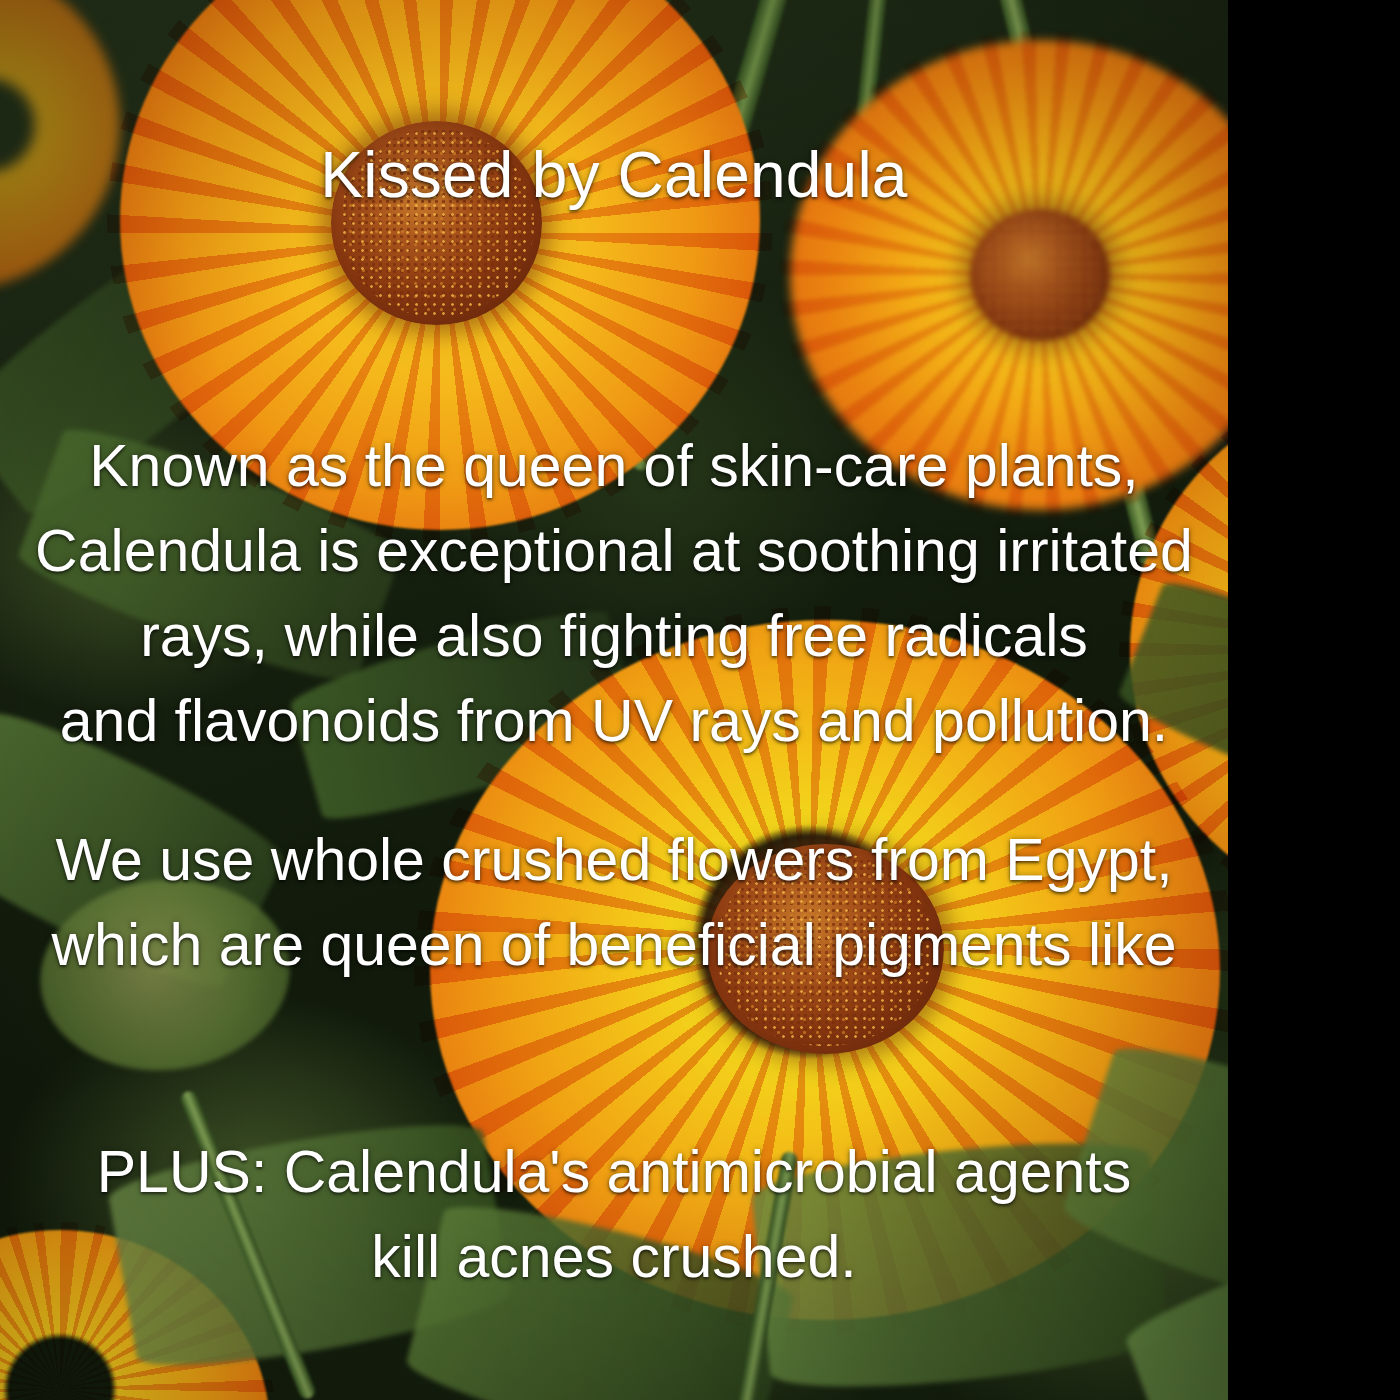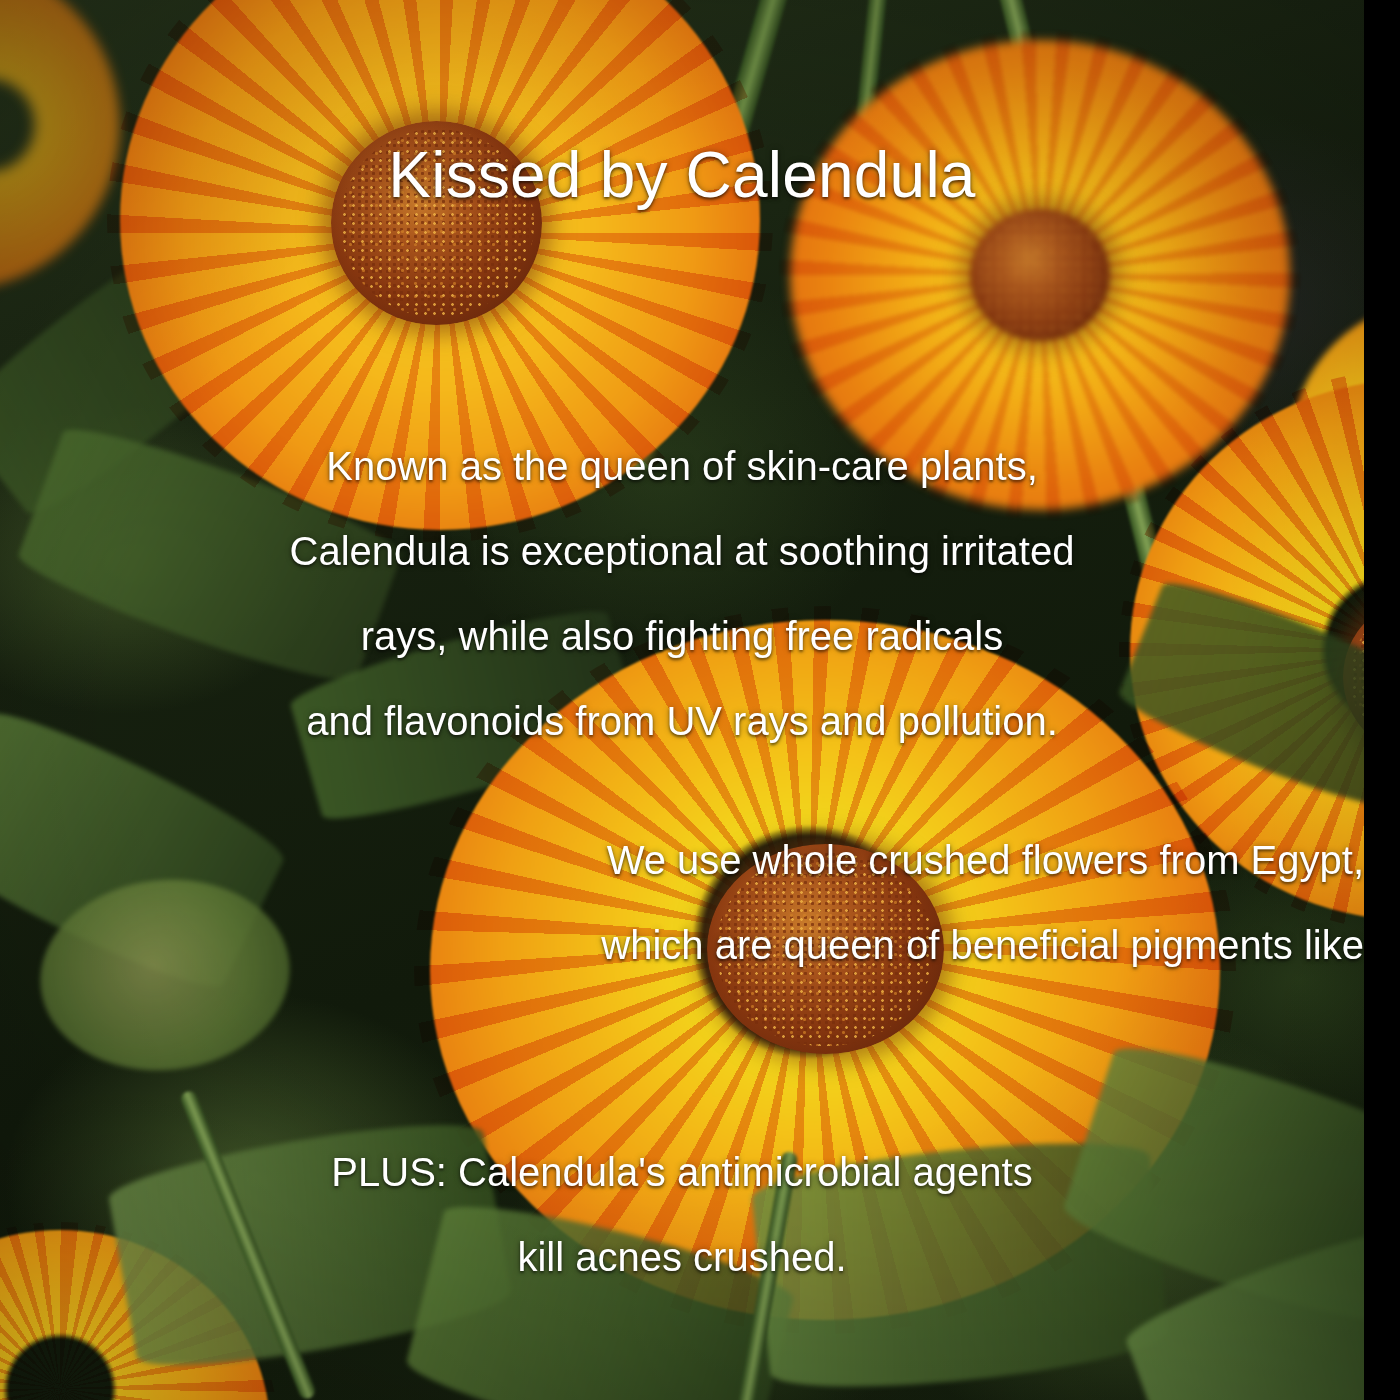--- a/index.html
+++ b/index.html
@@ -7,21 +7,21 @@
     margin: 0;
     padding: 0;
     background: #000;
   }
   body {
     font-family: "Liberation Sans", sans-serif;
   }
 
   #poster {
     position: relative;
-    width: 1364px;
+    width: 1228px;
     height: 1400px;
     overflow: hidden;
     background: #101a0c;
   }
 
   
   #photo {
     position: absolute;
     inset: 0;
     overflow: hidden;
@@ -233,29 +233,29 @@
     font-size: 64px;
     line-height: 98px;
     font-weight: 400;
     letter-spacing: .2px;
   }
   .headline .line { display: block; }
 
   .para {
     position: absolute;
     left: 0; right: 0;
-    font-size: 40px;
+    font-size: 59px;
     line-height: 85px;
     font-weight: 400;
     letter-spacing: 0px;
   }
   .para .line { display: block; white-space: nowrap; }
 
   #para1 { top: 424px; }
-  #para2 { top: 818px; text-align: right; }
+  #para2 { top: 818px; }
   #para3 { top: 1130px; }
 </style>
 </head>
 <body>
 
 <div id="poster">
 
   <div id="photo">
 
     <div class="blade" style="left:-40px; top:300px; width:300px; height:150px; transform:rotate(-38deg);

